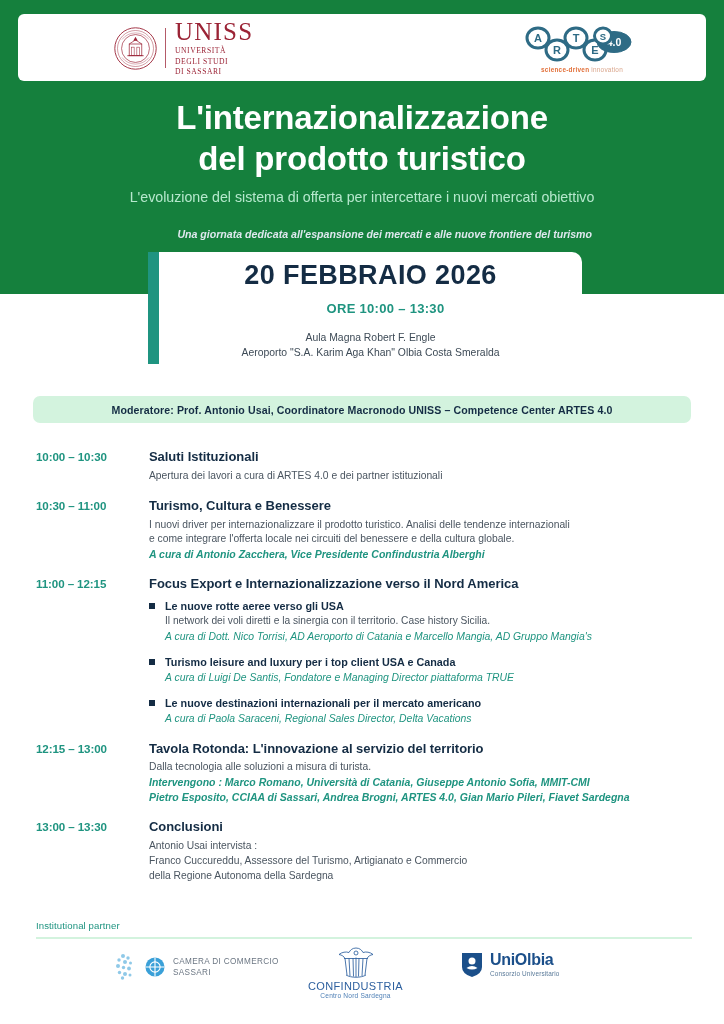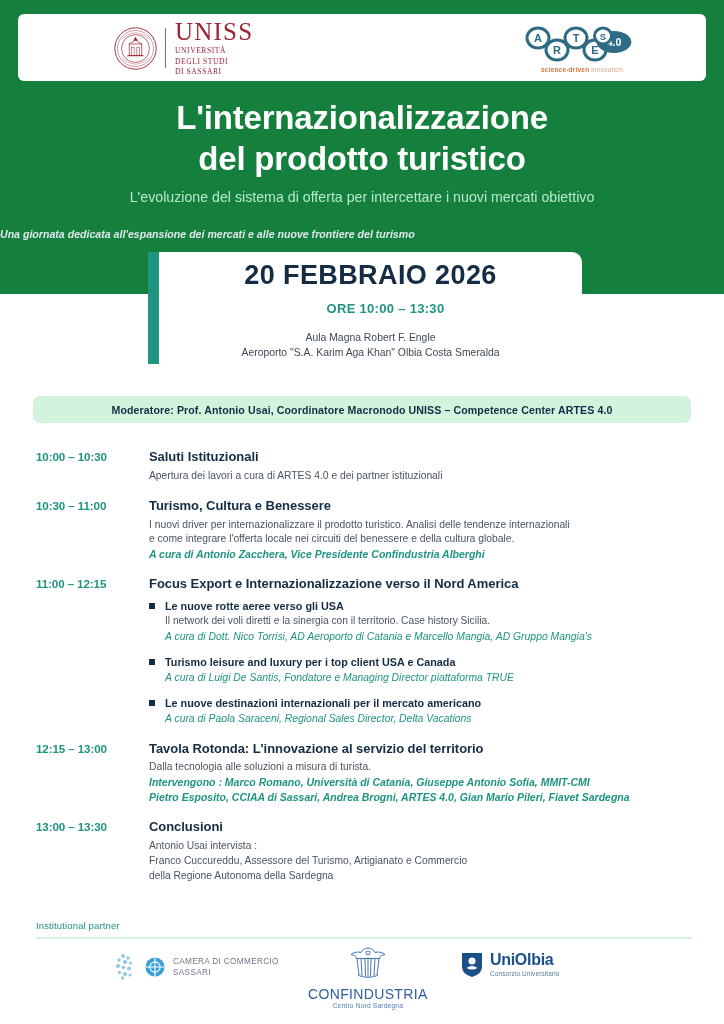--- a/index.html
+++ b/index.html
@@ -105,21 +105,21 @@
     width: 724px;
     text-align: center;
     color: #b6e8cd;
     font-size: 14.2px;
     line-height: 1.3;
   }
   .tagline {
     position: absolute;
     left: 0; top: 228px;
     width: 592px;
-    text-align: left;
+    text-align: right;
     color: #dfe8ef;
     font-size: 10.6px;
     font-style: italic;
     font-weight: bold;
     line-height: 1.3;
   }
 
   
   .date-card {
     position: absolute;
@@ -277,23 +277,23 @@
     margin-left: 7px;
     color: #6b7683;
     font-size: 8.2px;
     line-height: 1.35;
     letter-spacing: .35px;
   }
 
   .confind { left: 272px; top: 0px; flex-direction: column; align-items: center; }
   .confind-name {
     color: #2c5f9e;
-    font-size: 14px;
+    font-size: 11px;
     letter-spacing: .35px;
-    margin-top: 7px;
+    margin-top: 1px;
   }
   .confind-sub {
     color: #4d7fb5;
     font-size: 6.6px;
     letter-spacing: .2px;
   }
 
   .uniolbia { left: 424px; top: 6px; }
   .uniolbia-txt { margin-left: 6px; }
   .uniolbia-name {

